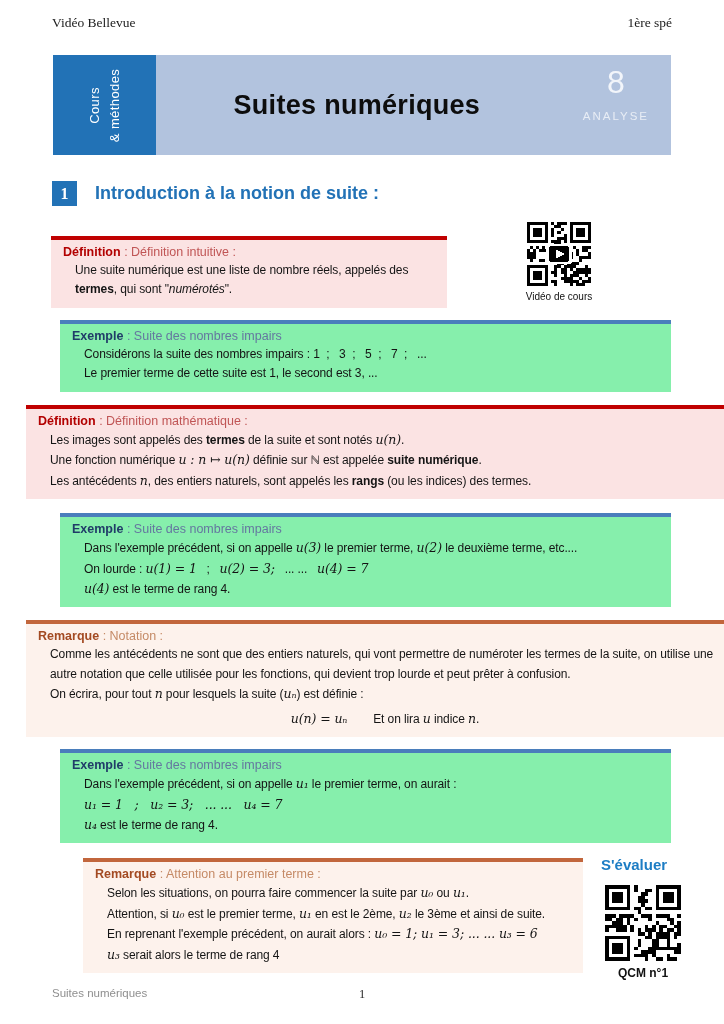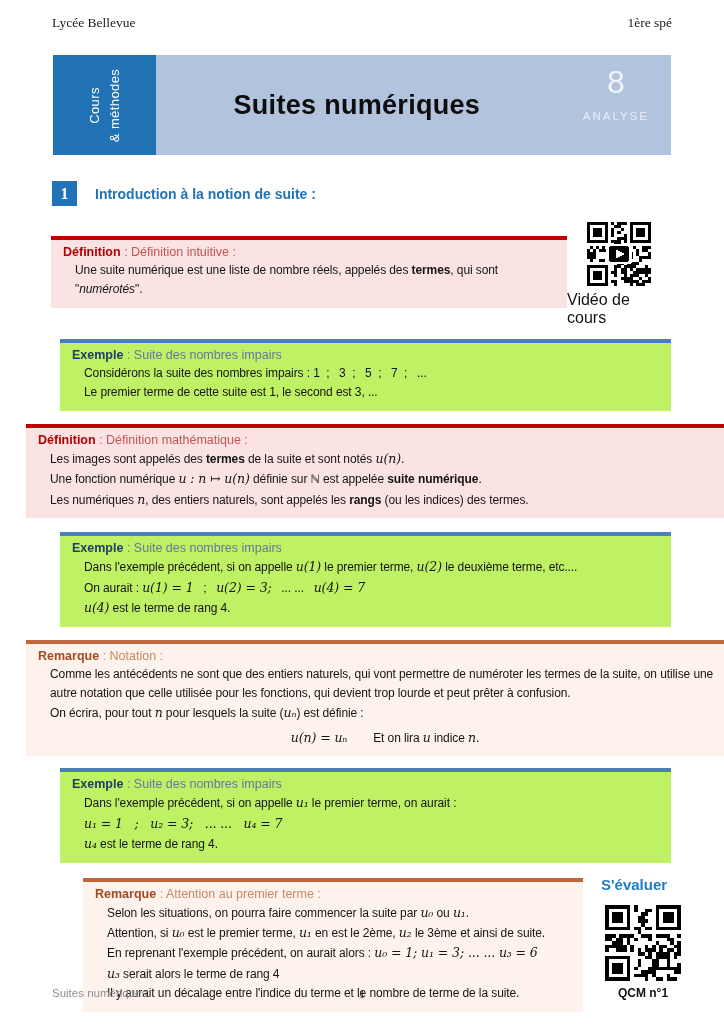--- a/index.html
+++ b/index.html
@@ -20,53 +20,53 @@
   .banner-title{position:absolute;left:39%;top:50%;transform:translate(-50%,-50%);margin:0;
         font-size:27px;font-weight:bold;color:#0d0d0d;white-space:nowrap;letter-spacing:.3px;}
   .banner-num{position:absolute;right:22px;top:9px;text-align:center;color:#f2f5fa;}
   .banner-num .big{font-size:32px;line-height:1.15;font-weight:normal;}
   .banner-num .theme{margin-top:9px;font-size:11.5px;letter-spacing:2px;color:#e8edf5;}
 
   
   .sec{margin:26px 0 0 52px;display:flex;align-items:center;}
   .sec-num{width:25px;height:25px;background:#2272b6;color:#fff;display:flex;align-items:center;
         justify-content:center;font-family:"Liberation Serif",serif;font-weight:bold;font-size:16px;}
-  .sec-title{margin:0 0 0 18px;font-size:14px;font-weight:bold;color:#2272b6;}
+  .sec-title{margin:0 0 0 18px;font-size:18px;font-weight:bold;color:#2272b6;}
 
   
   .box{border-top:4px solid;padding:5px 10px 8px 12px;box-sizing:border-box;}
   .box-head{margin:0 0 2px 0;font-size:12.5px;}
   .lbl{font-weight:bold;}
   .bline{margin:0;padding-left:12px;font-size:12px;line-height:1.62;letter-spacing:-.1px;
          color:#141414;white-space:pre-wrap;}
   .seg-b{font-weight:bold;}
   .seg-i{font-style:italic;}
   .seg-m{font-style:italic;font-family:"DejaVu Serif",serif;font-size:12.5px;}
   .formula{text-align:center;padding-left:0;margin-top:4px;}
 
   .def{background:#fbe3e3;border-top-color:#c00000;}
   .def .lbl{color:#b20000;} .def .sub{color:#c05555;}
-  .exm{background:#bef264;border-top-color:#4a7ebc;}
+  .exm{background:#86efac;border-top-color:#4a7ebc;}
   .exm .lbl{color:#203c68;} .exm .sub{color:#64779f;}
   .rem{background:#fdf2ec;border-top-color:#c2663c;}
   .rem .lbl{color:#a34a22;} .rem .sub{color:#c58a66;}
 
   .full{margin-left:26px;width:716px;}
   .indent{margin-left:60px;width:611px;}
 
   .row{margin-left:51px;width:620px;display:flex;align-items:flex-start;}
   .row .box{flex:none;}
 
   
   .qr-col{flex:1;display:flex;flex-direction:column;align-items:center;margin-top:-14px;}
   .qr{display:block;}
   .qr svg{display:block;width:100%;height:100%;}
   .qr-video{width:64px;height:64px;}
   .qr-qcm{width:76px;height:76px;}
-  .qr-caption{margin-top:5px;font-size:16px;color:#111;}
+  .qr-caption{margin-top:5px;font-size:10px;color:#111;}
   .qr-caption.bold{font-weight:bold;font-size:12px;}
   .eval-col{flex:1;display:flex;flex-direction:column;align-items:center;margin-top:-2px;}
   .eval-head{align-self:flex-start;margin-left:18px;font-size:15px;font-weight:bold;color:#1d7dc4;}
   .eval-col .qr{margin-top:12px;}
 
   
   .mt-def1{margin-top:30px;}
   .mt-ex1{margin-top:12px;}
   .mt-def2{margin-top:13px;}
   .mt-ex2{margin-top:14px;}
@@ -79,21 +79,21 @@
   .footer .doc{position:absolute;left:52px;top:0;font-size:11.5px;color:#8f8f8f;}
   .footer .num{position:absolute;left:0;right:0;top:0;text-align:center;
                font-family:"Liberation Serif",serif;font-size:12.5px;color:#2b2b2b;}
 </style>
 </head>
 <body>
 
 <div class="page">
 
   <div class="hdr">
-    <span>Lycée Bellevue</span>
+    <span>Vidéo Bellevue</span>
     <span>1ère spé</span>
   </div>
 
   <div class="banner">
     <div class="banner-side">
       <div class="vert">
         <span>Cours</span>
         <span>&amp; méthodes</span>
       </div>
     </div>
@@ -105,21 +105,21 @@
       </div>
     </div>
   </div>
 
   <div class="sec">
     <div class="sec-num">1</div>
     <h2 class="sec-title">Introduction à la notion de suite :</h2>
   </div>
 
   <div class="row mt-def1">
-    <div class="box def" style="width:516px">
+    <div class="box def" style="width:396px">
       <p class="box-head">
         <span class="lbl">Définition</span>
         <span class="sub">: Définition intuitive :</span>
       </p>
       <p class="bline"><span>Une suite numérique est une liste de nombre réels, appelés des </span><span class="seg-b">termes</span><span>, qui sont "</span><span class="seg-i">numérotés</span><span>".</span></p>
     </div>
     <div class="qr-col">
       <div class="qr qr-video">
           <svg viewBox="0 0 21 21" xmlns="http://www.w3.org/2000/svg" shape-rendering="crispEdges" fill="#000">
             <rect x="8" y="0" width="1" height="1"></rect>
@@ -281,30 +281,30 @@
     <p class="bline"><span>Le premier terme de cette suite est 1, le second est 3, ...</span></p>
   </div>
 
   <div class="box def full mt-def2">
     <p class="box-head">
       <span class="lbl">Définition</span>
       <span class="sub">: Définition mathématique :</span>
     </p>
     <p class="bline"><span>Les images sont appelés des </span><span class="seg-b">termes</span><span> de la suite et sont notés </span><span class="seg-m">u(n)</span><span>.</span></p>
     <p class="bline"><span>Une fonction numérique </span><span class="seg-m">u : n ↦ u(n)</span><span> définie sur ℕ est appelée </span><span class="seg-b">suite numérique</span><span>.</span></p>
-    <p class="bline"><span>Les numériques </span><span class="seg-m">n</span><span>, des entiers naturels, sont appelés les </span><span class="seg-b">rangs</span><span> (ou les indices) des termes.</span></p>
+    <p class="bline"><span>Les antécédents </span><span class="seg-m">n</span><span>, des entiers naturels, sont appelés les </span><span class="seg-b">rangs</span><span> (ou les indices) des termes.</span></p>
   </div>
 
   <div class="box exm indent mt-ex2">
     <p class="box-head">
       <span class="lbl">Exemple</span>
       <span class="sub">: Suite des nombres impairs</span>
     </p>
-    <p class="bline"><span>Dans l'exemple précédent, si on appelle </span><span class="seg-m">u(1)</span><span> le premier terme, </span><span class="seg-m">u(2)</span><span> le deuxième terme, etc....</span></p>
-    <p class="bline"><span>On aurait : </span><span class="seg-m">u(1) = 1</span><span>   ;   </span><span class="seg-m">u(2) = 3;</span><span>   ... ...   </span><span class="seg-m">u(4) = 7</span></p>
+    <p class="bline"><span>Dans l'exemple précédent, si on appelle </span><span class="seg-m">u(3)</span><span> le premier terme, </span><span class="seg-m">u(2)</span><span> le deuxième terme, etc....</span></p>
+    <p class="bline"><span>On lourde : </span><span class="seg-m">u(1) = 1</span><span>   ;   </span><span class="seg-m">u(2) = 3;</span><span>   ... ...   </span><span class="seg-m">u(4) = 7</span></p>
     <p class="bline"><span class="seg-m">u(4)</span><span> est le terme de rang 4.</span></p>
   </div>
 
   <div class="box rem full mt-rem1">
     <p class="box-head">
       <span class="lbl">Remarque</span>
       <span class="sub">: Notation :</span>
     </p>
     <p class="bline"><span>Comme les antécédents ne sont que des entiers naturels, qui vont permettre de numéroter les termes de la suite, on utilise une autre notation que celle utilisée pour les fonctions, qui devient trop lourde et peut prêter à confusion.</span></p>
     <p class="bline"><span>On écrira, pour tout </span><span class="seg-m">n</span><span> pour lesquels la suite (</span><span class="seg-m">uₙ</span><span>) est définie :</span></p>
@@ -324,21 +324,20 @@
   <div class="row mt-rem2">
     <div class="box rem" style="width:500px">
       <p class="box-head">
         <span class="lbl">Remarque</span>
         <span class="sub">: Attention au premier terme :</span>
       </p>
       <p class="bline"><span>Selon les situations, on pourra faire commencer la suite par </span><span class="seg-m">u₀</span><span> ou </span><span class="seg-m">u₁</span><span>.</span></p>
       <p class="bline"><span>Attention, si </span><span class="seg-m">u₀</span><span> est le premier terme, </span><span class="seg-m">u₁</span><span> en est le 2ème, </span><span class="seg-m">u₂</span><span> le 3ème et ainsi de suite.</span></p>
       <p class="bline"><span>En reprenant l'exemple précédent, on aurait alors : </span><span class="seg-m">u₀ = 1; u₁ = 3; ... ... u₃ = 6</span></p>
       <p class="bline"><span class="seg-m">u₃</span><span> serait alors le terme de rang 4</span></p>
-      <p class="bline"><span>Il y aurait un décalage entre l'indice du terme et le nombre de terme de la suite.</span></p>
     </div>
     <div class="eval-col">
       <div class="eval-head">S'évaluer</div>
       <div class="qr qr-qcm">
           <svg viewBox="0 0 21 21" xmlns="http://www.w3.org/2000/svg" shape-rendering="crispEdges" fill="#000">
             <rect x="8" y="0" width="1" height="1"></rect>
             <rect x="8" y="1" width="1" height="1"></rect>
             <rect x="11" y="1" width="1" height="1"></rect>
             <rect x="12" y="1" width="1" height="1"></rect>
             <rect x="10" y="2" width="1" height="1"></rect>

